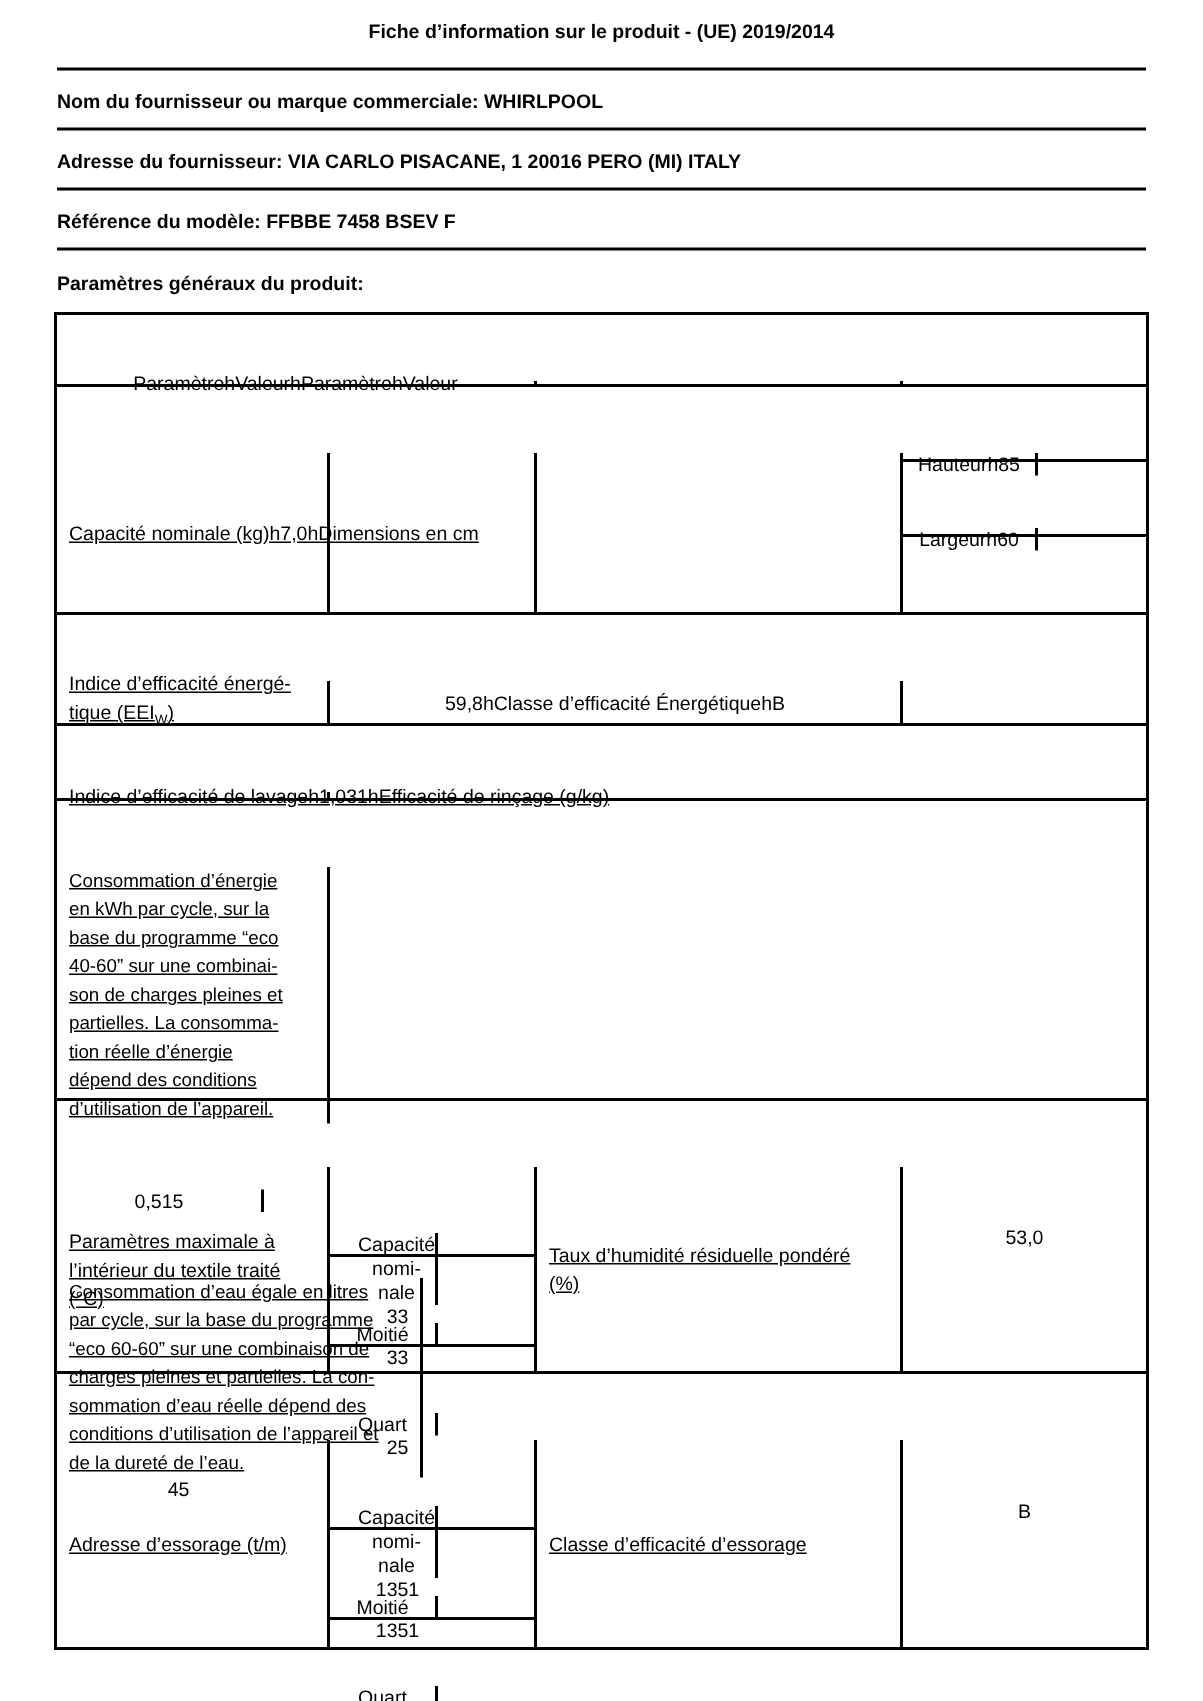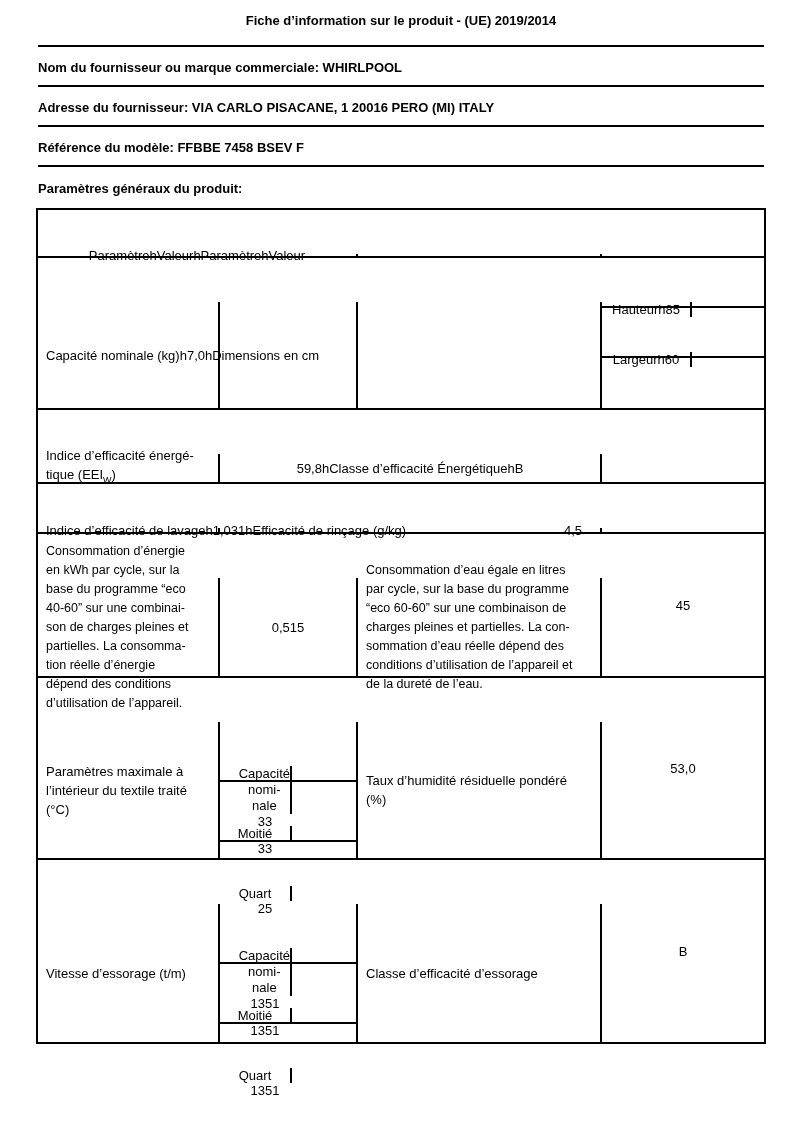--- a/index.html
+++ b/index.html
@@ -27,36 +27,36 @@
     border:2px solid #000; font-size:13px;
     width:730px; margin:0 -2px;
   }
   .trow { display:flex; border-bottom:2px solid #000; }
   .trow:last-child { border-bottom:none; }
 
   .r-header { height:48px; }
   .r-capacity { height:152px; }
   .r-eei { height:74px; }
   .r-washing { height:50px; }
-  .r-consumption { height:144px; }
+  .r-consumption { height:200px;flex-direction:column; }
   .r-temp { height:182px; }
   .r-spin { height:182px; }
 
   .cell { flex:0 0 auto; position:relative; }
   .subcell { flex:0 0 auto; }
   .br { border-right:2px solid #000;margin-top:44px; }
 
   .w320{width:320px} .w244{width:244px} .w162{width:162px}
   .w182{width:182px} .w138{width:138px} .w382{width:382px}
   .w90{width:90px} .w72{width:72px} .w66{width:90px}
 
   .vcenter { display:flex; align-items:center; }
   .center { display:flex; align-items:center; justify-content:center; text-align:center; }
   .right { display:flex; align-items:center; justify-content:flex-end; padding-right:18px; }
-  .padl { padding-left:8px; padding-right:17px; }
+  .padl { padding-left:8px; padding-right:17px;text-decoration:underline; }
   .nowrap { white-space:nowrap; }
   .pre { white-space:pre-line; line-height:19px; }
   .para { font-size:12.5px; line-height:19px; }
   .sublabel { line-height:16px;justify-content:flex-end; }
   sub.subw { font-size:9px; }
 
   .subcol { display:flex; flex-direction:column; }
   .subrow { display:flex; border-bottom:2px solid #000;flex-direction:column; }
   .subrow:last-child { border-bottom:none; }
   .subrow-50 { height:50px; }
@@ -115,23 +115,20 @@
       </div>
       <div class="cell w382 br center">
         <span class="nowrap">59,8hClasse d’efficacité ÉnergétiquehB</span>
       </div>
       <div class="cell w162"></div>
     </div>
 
     <div class="trow r-washing">
       <div class="cell w182 br vcenter padl">
         <span class="nowrap">Indice d’efficacité de lavageh1,031hEfficacité de rinçage (g/kg)</span>
-      </div>
-      <div class="cell w382 br right">
-        <span>4,5</span>
       </div>
       <div class="cell w162"></div>
     </div>
 
     <div class="trow r-consumption">
       <div class="cell w182 br vcenter padl">
         <div class="pre para">Consommation d’énergie
 en kWh par cycle, sur la
 base du programme “eco
 40-60” sur une combinai-
@@ -196,21 +193,21 @@
         <div class="pre">Taux d’humidité résiduelle pondéré
 (%)</div>
       </div>
       <div class="cell w162 center">
         <span>53,0</span>
       </div>
     </div>
 
     <div class="trow r-spin">
       <div class="cell w182 br vcenter padl">
-        <div class="pre">Vitesse d’essorage (t/m)</div>
+        <div class="pre">Adresse d’essorage (t/m)</div>
       </div>
       <div class="cell w138 br subcol">
         <div class="subrow subrow-60">
           <div class="subcell w72 br center pre sublabel">
             <span>Capacité
 nomi-
 nale</span>
           </div>
           <div class="subcell w66 center">
             <span>1351</span>

